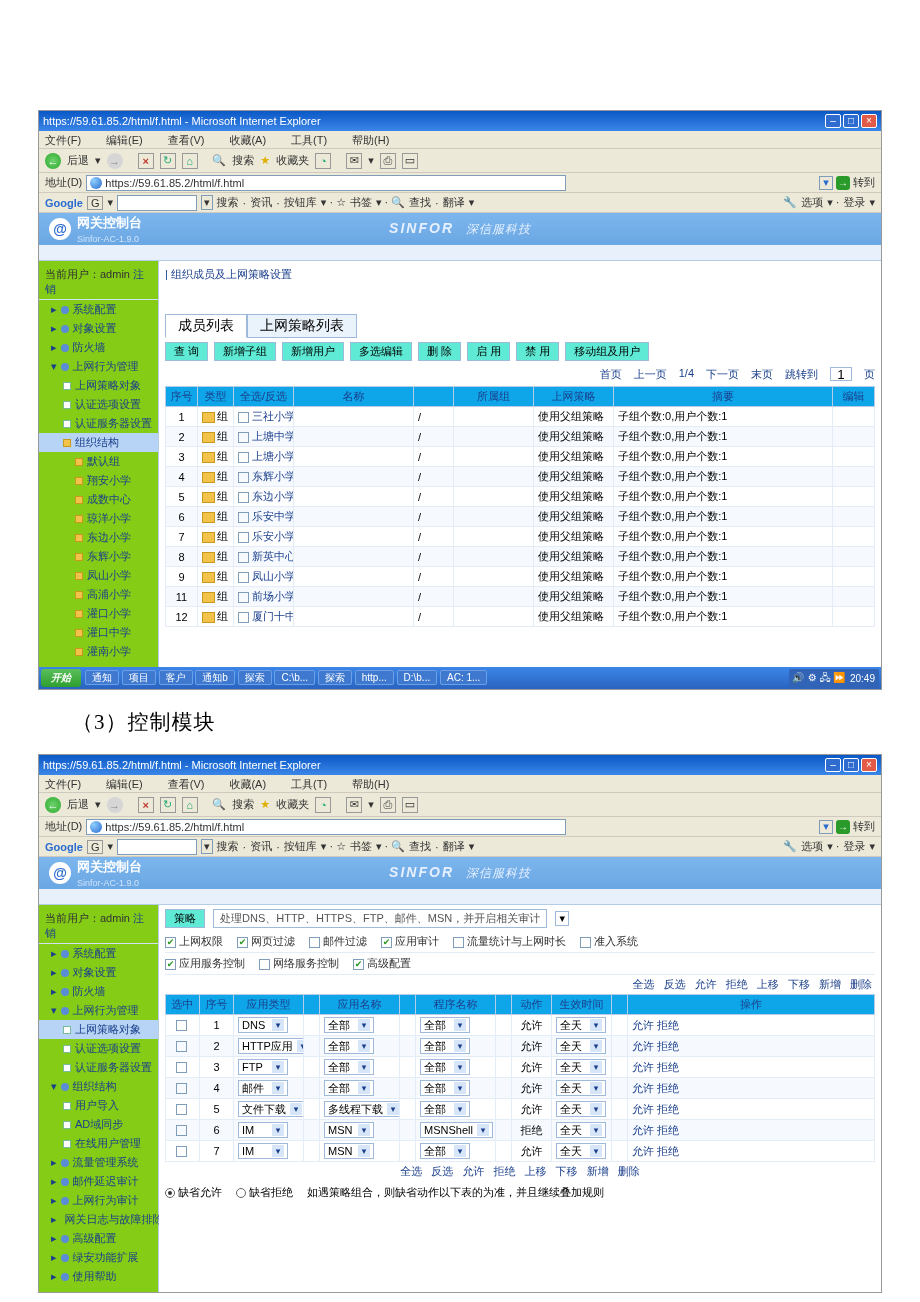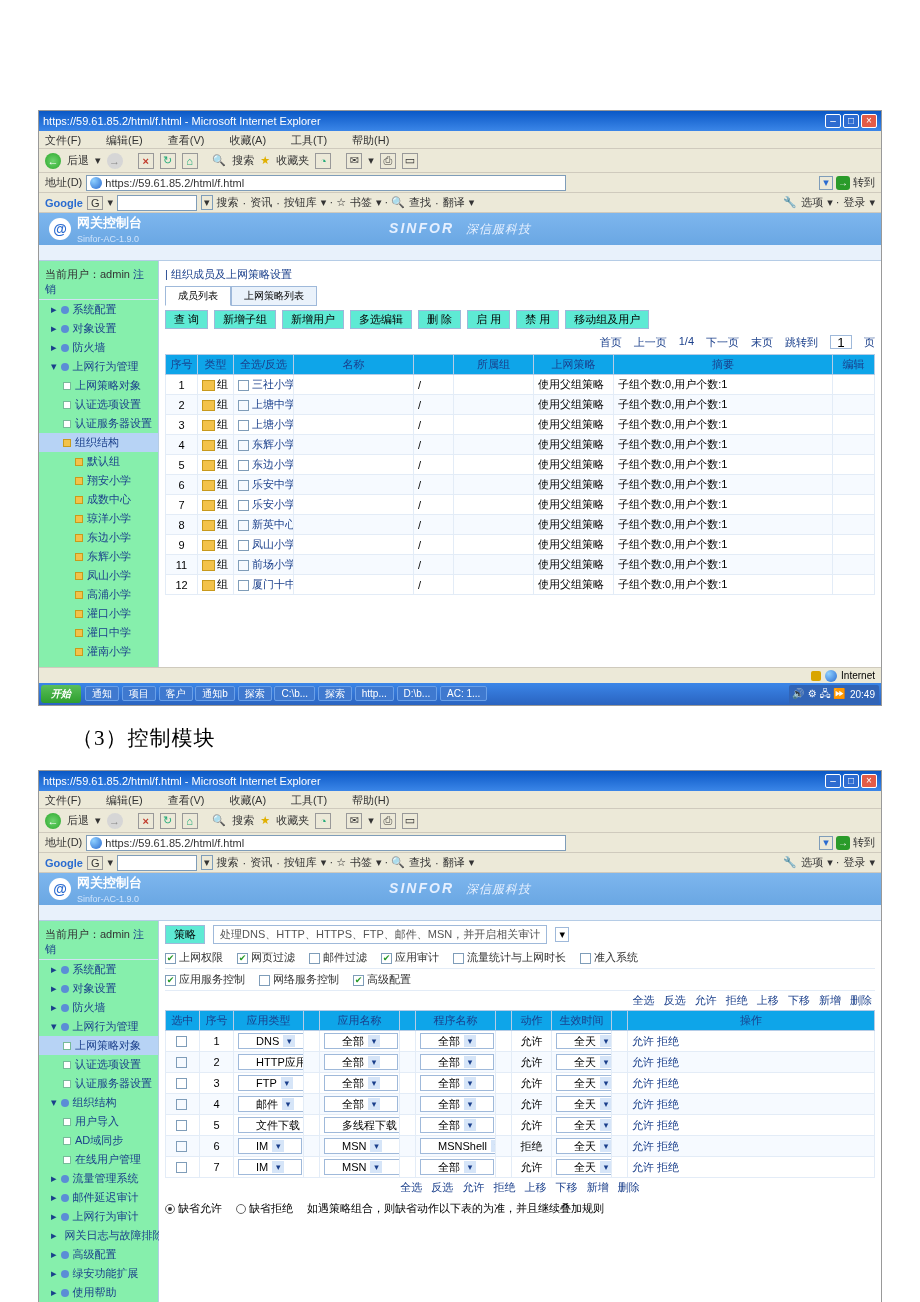--- a/index.html
+++ b/index.html
@@ -80,34 +80,34 @@
   .applogo { display:flex; align-items:center; gap:6px; padding:0 10px; }
   .logodisc { width:22px; height:22px; border-radius:50%; background:#fff; color:#2a6bd0; display:inline-flex; align-items:center; justify-content:center; font-weight:bold; font-size:14px; }
   .apptitle { font-size:13px; font-weight:bold; }
   .appver { font-size:9px; color:#cfe3fb; margin-top:2px; }
   .sinfor { position:absolute; left:50%; transform:translateX(-50%); font-style:italic; font-weight:bold; letter-spacing:2px; color:#e6f0ff; font-size:14px; }
   .sinfor2 { font-size:12px; font-weight:normal; letter-spacing:1px; margin-left:6px; }
   
   .substripe { background:#e8f1fb; height:16px; border-bottom:1px solid #b5cce6; }
   
   .mainrow { display:flex; background:#fff; }
-  .sidebar { width:120px; background:#86efac; border-right:1px solid #b5cce6; padding:4px 0 6px; font-size:11px; }
+  .sidebar { width:120px; background:#84cc16; border-right:1px solid #b5cce6; padding:4px 0 6px; font-size:11px; }
   .sidehead { padding:2px 6px; color:#333; border-bottom:1px solid #d3e2f3; }
   .treeitem { padding:2px 4px 2px 12px; color:#1a3f8b; display:flex; align-items:center; gap:4px; white-space:nowrap; }
   .treeitem.sub { padding-left:24px; }
   .treeitem.sub2 { padding-left:36px; color:#1a3f8b; }
   .treeitem.hl { background:#b7d3f5; }
   .bullet { width:8px; height:8px; display:inline-block; }
   .b-dot { background:#5b8dd6; border-radius:50%; }
   .b-box { background:#fff; border:1px solid #7b9; }
   .b-org { background:#f3c24a; border:1px solid #c89a1c; }
   .content { flex:1; background:#fff; padding:4px 6px; font-size:11px; min-width:0; }
   .sectitle { padding:2px 0 4px; color:#1a3f8b; }
   .tabs { display:flex; gap:0; margin-bottom:4px; }
-  .tab { border:1px solid #9fb9da; background:#eaf2fb; padding:2px 12px; font-size:10px; }
+  .tab { border:1px solid #9fb9da; background:#eaf2fb; padding:2px 12px; font-size:14px;margin-top:28px; }
   .tab.active { background:#fff; border-bottom-color:#fff; }
   .btnrow { display:flex; gap:6px; align-items:center; margin:2px 0 4px; flex-wrap:wrap; }
   .btn { border:1px solid #9fb9da; background:#5eead4; padding:1px 8px; font-size:11px; white-space:nowrap; }
   .btnrow .pager { margin-left:auto; color:#1a3f8b; display:flex; gap:12px; }
   .pager input { width:22px; height:14px; border:1px solid #9fb9da; text-align:center; }
   
   table.dt { width:100%; border-collapse:collapse; table-layout:fixed; }
   .dt th { background:#0ea5e9; border:1px solid #b5cce6; padding:2px 4px; font-weight:normal; color:#1a3f8b; white-space:nowrap; overflow:hidden; }
   .dt td { border:1px solid #e3ecf7; padding:2px 4px; white-space:nowrap; overflow:hidden; }
   .dt tr:nth-child(even) td { background:#f6faff; }
@@ -122,21 +122,21 @@
   .tbitem { background:#3f79cf; border:1px solid #6aa0e8; padding:1px 6px; border-radius:2px; white-space:nowrap; }
   .tray { margin-left:auto; display:flex; align-items:center; gap:4px; background:#3164b6; padding:1px 4px; border-radius:2px; }
   
   .filterrow { display:flex; gap:14px; align-items:center; padding:3px 0; color:#333; }
   .filterrow .chk2 { width:11px; height:11px; border:1px solid #7f9db9; display:inline-block; vertical-align:middle; margin-right:3px; background:#fff; }
   .filterrow .chk2.on::after { content:"✔"; color:#2a9b2a; font-size:9px; display:block; line-height:9px; text-align:center; }
   .note { color:#666; padding:3px 0; }
   .note a { color:#1155cc; }
   .linksrow { text-align:right; color:#1a3f8b; padding:2px 0; }
   .linksrow span, .linksrow a { margin:0 3px; }
-  .sel { height:16px; border:1px solid #9fb9da; background:#fff; display:inline-flex; align-items:center; padding:0 17px; justify-content:space-between; min-width:50px; }
+  .sel { height:16px; border:1px solid #9fb9da; background:#fff; display:inline-flex; align-items:center; padding:0 3px; justify-content:space-between; min-width:50px; }
   .sel .dd { width:12px; height:12px; background:#d6e5f8; display:inline-flex; align-items:center; justify-content:center; color:#1a3f8b; font-size:9px; margin-left:4px; }
   .sel .dd::after { content:"▾"; }
   .optrow { display:flex; align-items:center; gap:14px; padding:4px 0; }
   .radio { width:10px; height:10px; border:1px solid #666; border-radius:50%; display:inline-block; margin-right:3px; vertical-align:middle; }
   .radio.on::after { content:""; display:block; width:4px; height:4px; background:#333; border-radius:50%; margin:2px; }
   .wm { position:absolute; left:50%; transform:translateX(-50%); font-size:34px; font-style:italic; color:rgba(120,140,170,0.25); font-weight:bold; letter-spacing:2px; pointer-events:none; }
   .appwrap { position:relative; }
 </style>
 </head>
 <body>
@@ -440,25 +440,20 @@
                 <td>使用父组策略</td>
                 <td>子组个数:0,用户个数:1</td>
                 <td></td>
               </tr>
             </tbody>
         </table>
       </div>
     </div>
   </div>
 
-  <div class="iestatus">
-    <span class="lockicon"></span>
-    <span class="globe"></span>
-    <span>Internet</span>
-  </div>
 
   <div class="taskbar">
     <span class="start">开始</span>
     <span id="s1-tb"><span class="tbitem">通知</span> <span class="tbitem">项目</span> <span class="tbitem">客户</span> <span class="tbitem">通知b</span> <span class="tbitem">探索</span> <span class="tbitem">C:\b...</span> <span class="tbitem">探索</span> <span class="tbitem">http...</span> <span class="tbitem">D:\b...</span> <span class="tbitem">AC: 1...</span> </span>
     <span class="tray">
       <span>🔊 ⚙ 🖧 ⏩</span>
       <span>20:49</span>
     </span>
   </div>
 </div>

